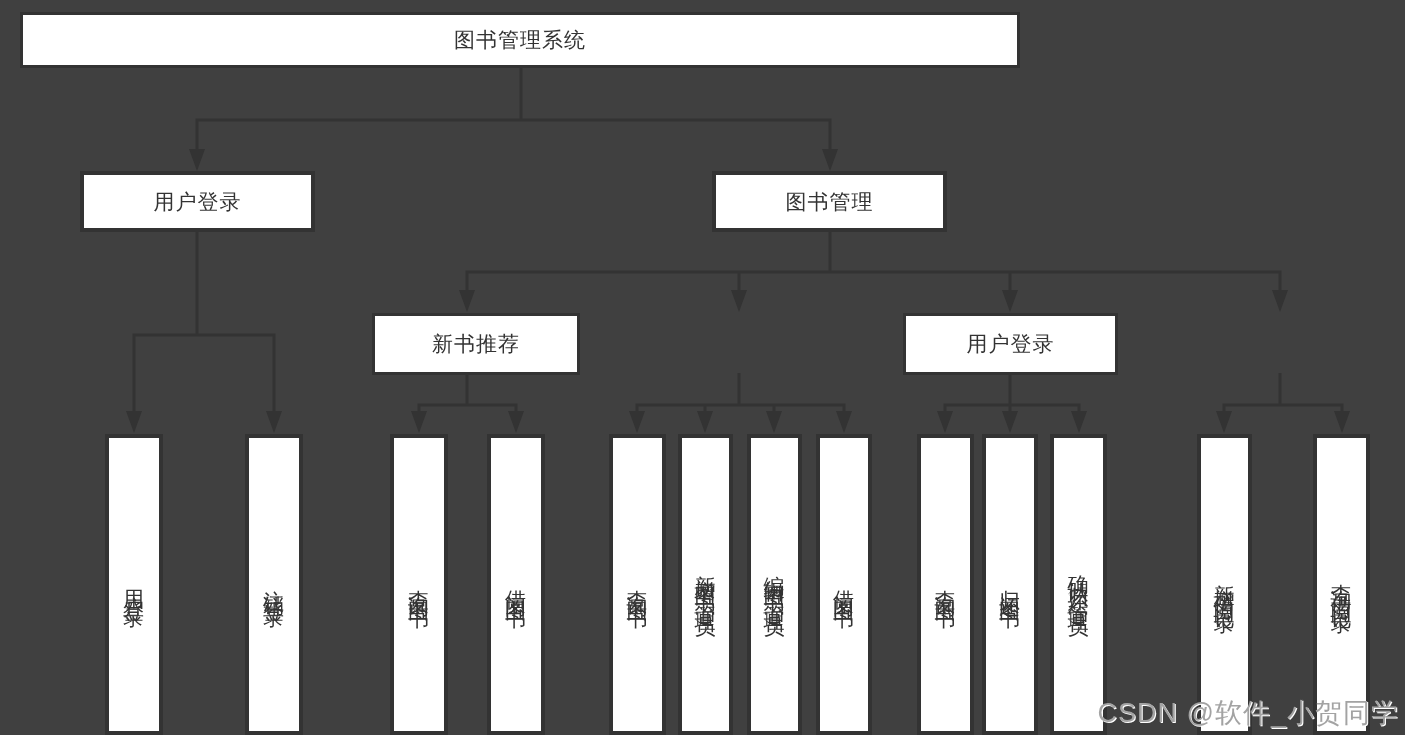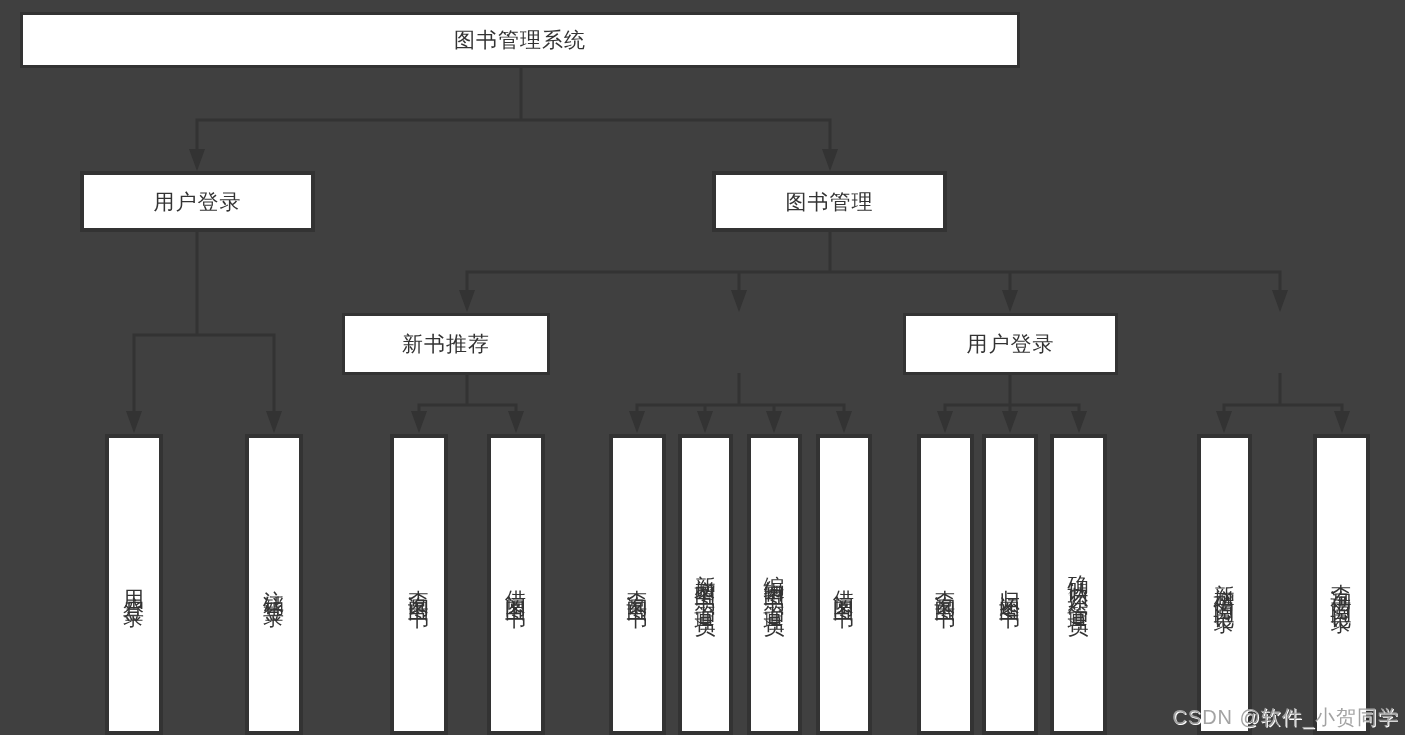--- a/index.html
+++ b/index.html
@@ -58,21 +58,21 @@
     letter-spacing: 6px;
     font-size: 21px;
     line-height: 1.2;
     padding: 6px 0;
   }
   .watermark {
     position: absolute;
     right: 6px;
     bottom: 4px;
     z-index: 3;
-    font-size: 20px;
+    font-size: 27px;
     color: #a3a3a3;
     letter-spacing: 1px;
     text-shadow: 1px 1px 0 #ffffff;
     white-space: nowrap;
   }
 </style>
 </head>
 <body>
 
 <div id="stage">
@@ -113,21 +113,21 @@
              M1071 411 L1087 411 L1079 433 Z
              M1216 411 L1232 411 L1224 433 Z
              M1334 411 L1350 411 L1342 433 Z"></path>
   </svg>
 
   <div class="box root">图书管理系统</div>
 
   <div class="box lvl1" style="left:80px;">用户登录</div>
   <div class="box lvl1" style="left:712px;">图书管理</div>
 
-  <div class="box lvl2" style="left:342px; width:208px;">新书推荐</div>
+  <div class="box lvl2" style="left:372px; width:208px;">新书推荐</div>
   <div class="box lvl2" style="left:903px; width:215px;">用户登录</div>
 
   <div class="box leaf" style="left:105px; width:58px;">用户登录</div>
   <div class="box leaf" style="left:245px; width:58px;">注销登录</div>
 
   <div class="box leaf" style="left:390px; width:58px;">查询图书</div>
   <div class="box leaf" style="left:487px; width:58px;">借阅图书</div>
 
   <div class="box leaf" style="left:609px; width:57px;">查询图书</div>
   <div class="box leaf" style="left:678px; width:55px;">新增图书（管理员）</div>

